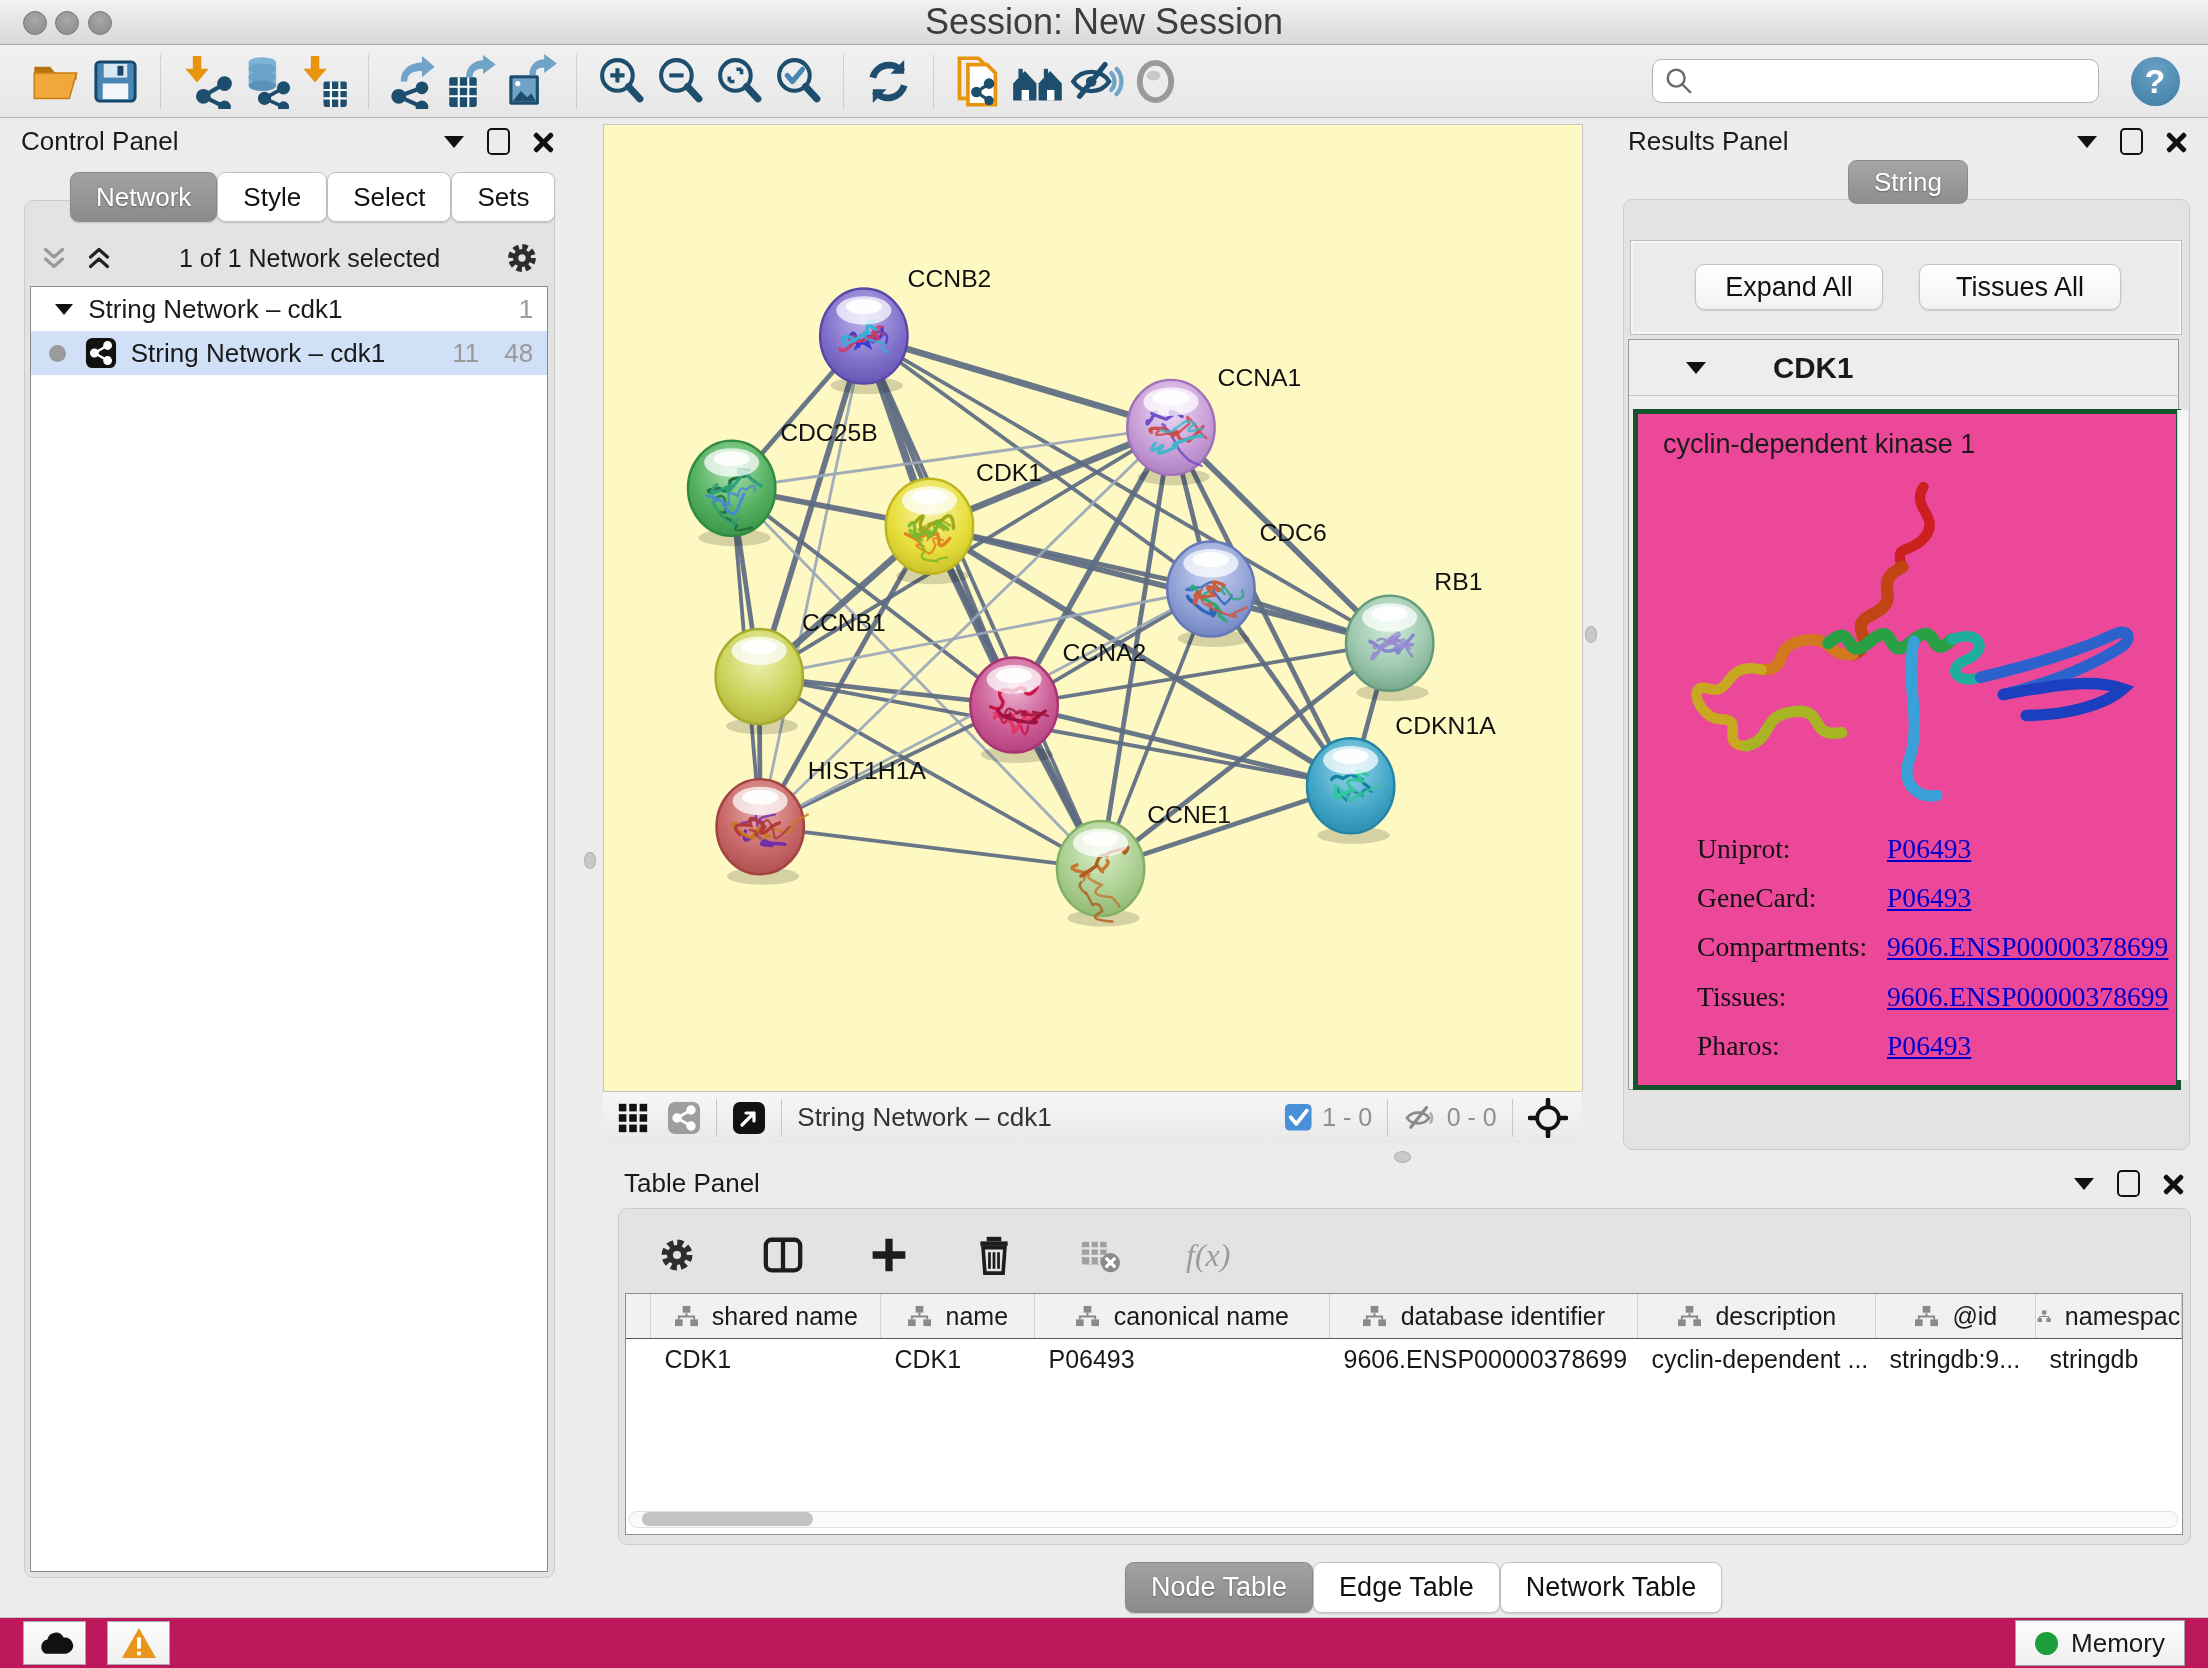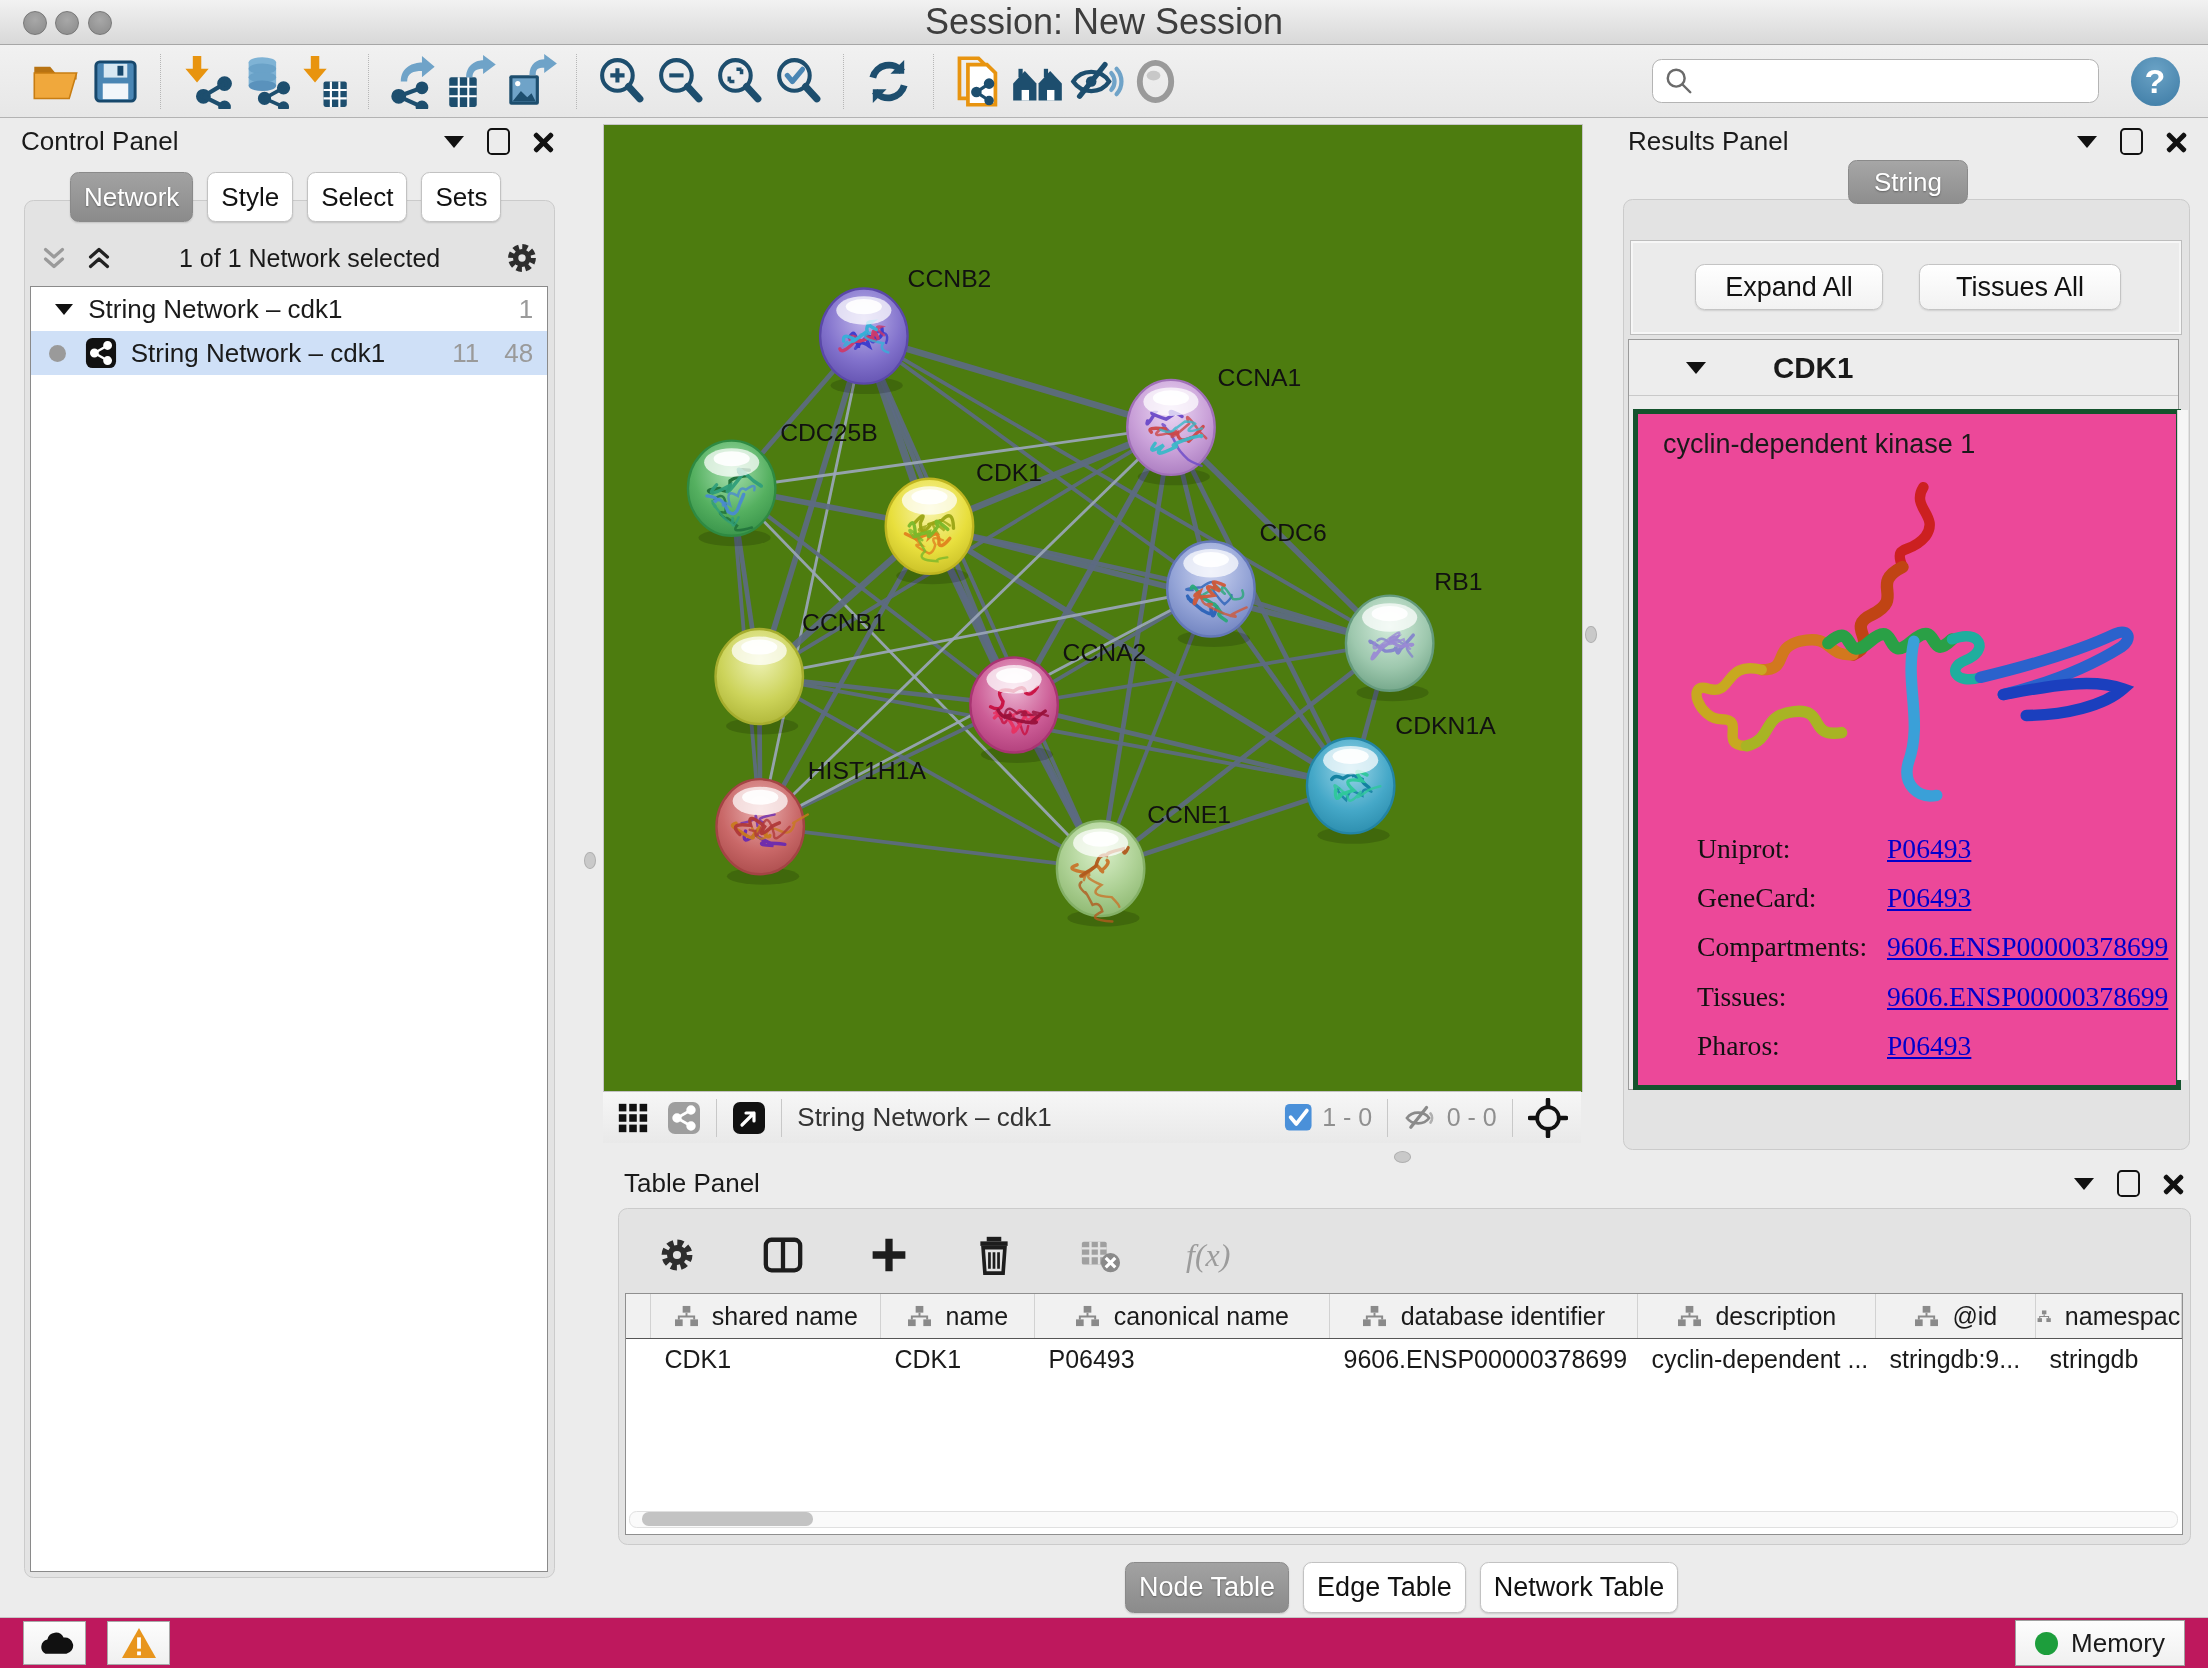--- a/index.html
+++ b/index.html
@@ -31,33 +31,33 @@
   .phead .sp{margin-left:auto;display:flex;align-items:center;gap:23px}
   .tri{width:0;height:0;border-left:10.5px solid transparent;border-right:10.5px solid transparent;
     border-top:12.4px solid #111}
   .floatbox{width:19px;height:23px;border:2.9px solid #111;border-radius:4.8px}
   .xicon{position:relative;width:21px;height:21px}
   .xicon:before,.xicon:after{content:"";position:absolute;left:-1.9px;top:8.6px;width:25px;height:4.8px;
     background:#111;border-radius:1.9px}
   .xicon:before{transform:rotate(45deg)}.xicon:after{transform:rotate(-45deg)}
   
   .cp-tabs{position:absolute;display:flex}
-  .tabbtn{height:48px;padding:0 13px;display:flex;align-items:center;justify-content:center;
-    font-size:26px;background:#fff;border:1px solid #c2c2c2;border-radius:8.6px;margin-right:14px;
+  .tabbtn{height:48px;padding:0 25px;display:flex;align-items:center;justify-content:center;
+    font-size:26px;background:#fff;border:1px solid #c2c2c2;border-radius:8.6px;margin-right:0;
     color:#111;box-shadow:0 1px 1.9px rgba(0,0,0,.15)}
   .tabbtn.active{background:linear-gradient(#a2a2a2,#8b8b8b);color:#fff;border-color:#8a8a8a;
     text-shadow:0 1px 1.9px rgba(0,0,0,.35)}
   .graybox{position:absolute;background:#e3e3e3;border:1px solid #cbcbcb;border-radius:9.5px}
   .listbox{position:absolute;background:#fff;border:1px solid #8a8a8a}
   .treerow{display:flex;align-items:center;height:44px;font-size:26px;padding:0 13.3px}
   .treerow .cnt{color:#9a9a9a;margin-left:auto}
   .row-selected{background:#cfe0f7}
   .chev{fill:none;stroke-width:3.4;stroke-linecap:round;stroke-linejoin:round}
   
-  .netview{position:absolute;background:#4d7c0f;border:1px solid #c6c6c6;border-bottom:none}
+  .netview{position:absolute;background:#fef9c3;border:1px solid #c6c6c6;border-bottom:none}
   .netbar{position:absolute;background:linear-gradient(#f6f6f6,#e9e9e9);border-top:1px solid #c2c2c2;
     display:flex;align-items:center;padding:0 13.3px;box-sizing:border-box;font-size:26px;color:#333}
   .nbsep{width:0;height:38px;border-left:1px solid #c8c8c8;margin:0 15px}
   .nbnum{color:#8f8f8f;font-size:25px;margin-left:9.5px}
   .grip{position:absolute;width:9.5px;height:15px;border-radius:50%;background:#c9c9c9;
     border:1px solid #b0b0b0}
   .grip.h{width:15px;height:9.5px}
   
   .rp-tab{position:absolute;height:42px;padding:0 25px;display:flex;align-items:center;
     background:linear-gradient(#a6a6a6,#8e8e8e);border:1px solid #8a8a8a;border-radius:8.6px;

